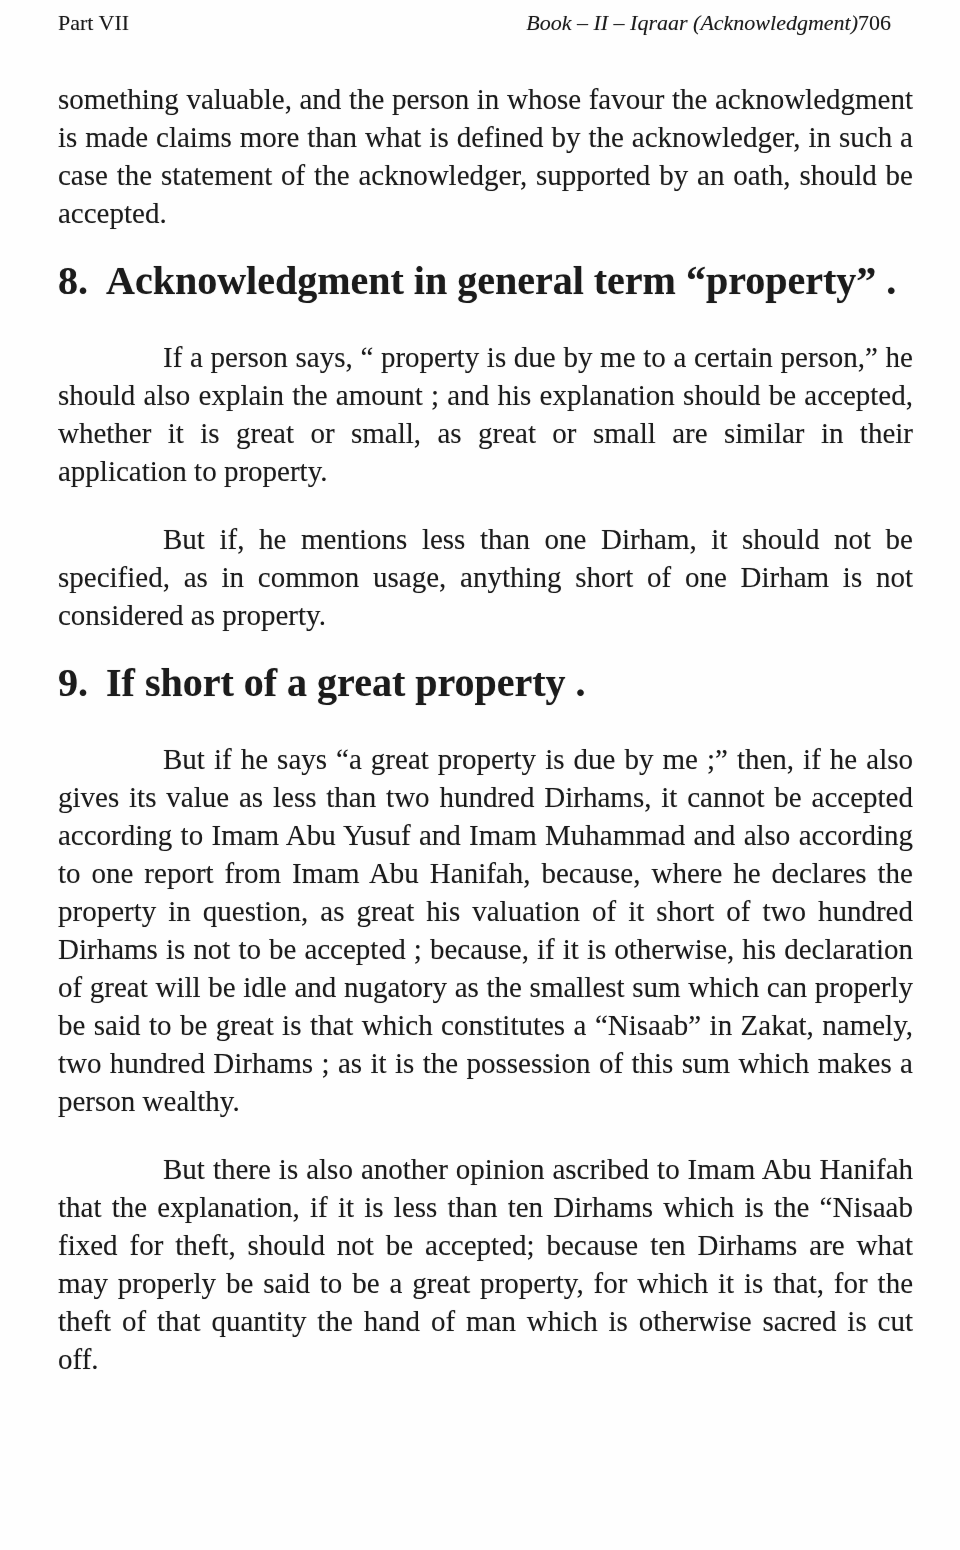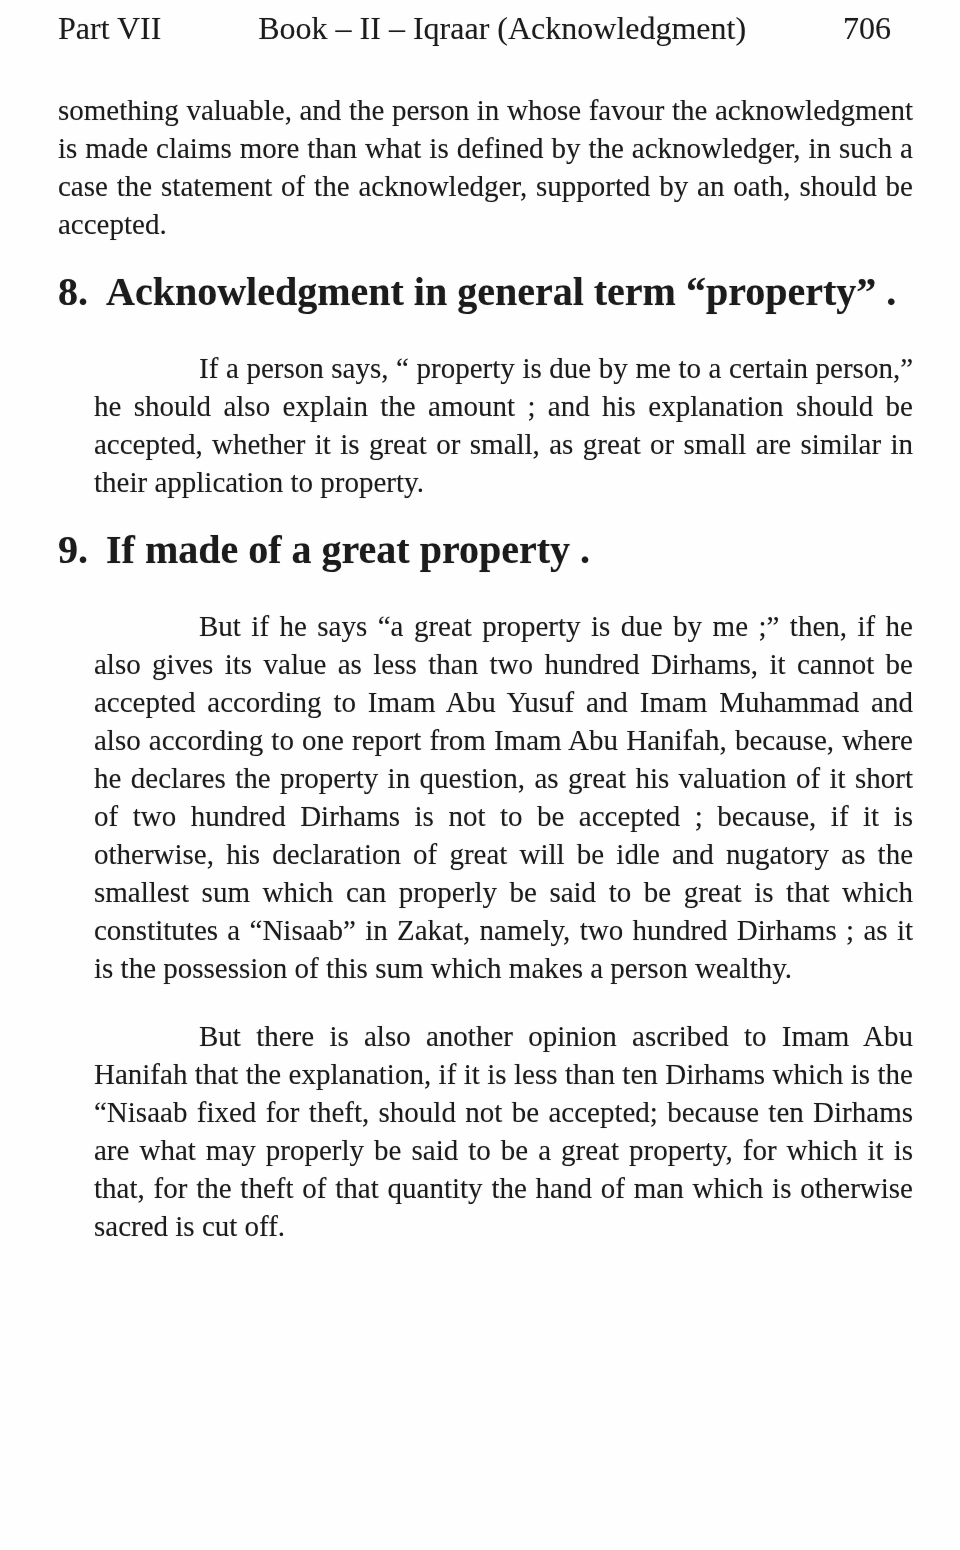--- a/index.html
+++ b/index.html
@@ -16,42 +16,42 @@
     font-family: "Liberation Serif", "DejaVu Serif", serif;
     font-size: 29px;
     padding: 10px 47px 0 58px;
     overflow: hidden;
     text-shadow: 0 0 1px rgba(45,45,45,0.35);
   }
   .page-header {
     display: flex;
     align-items: baseline;
     justify-content: space-between;
-    font-size: 32px;
+    font-size: 22px;
     margin-bottom: 44px;
   }
   .hdr-part {
     flex: 0 0 auto;
   }
   .hdr-title {
     flex: 1 1 auto;
-    text-align: center;
+    text-align: right;
+    font-style: italic;
   }
   .hdr-pagenum {
     flex: 0 0 auto;
     padding-right: 22px;
   }
   .body-content p {
     margin: 0 0 30px 0;
     text-align: justify;
     line-height: 38px;
   }
   .body-content p.indent {
     text-indent: 105px;
-    margin-left: 36px;
   }
   .body-content p.no-indent {
     text-indent: 0;
   }
   .body-content h2 {
     font-size: 40px;
     font-weight: bold;
     margin: 12px 0 38px 0;
     line-height: 38px;
     text-shadow: 0 0 1px rgba(30,30,30,0.45);
@@ -66,17 +66,18 @@
 <div class="page">
   <div class="page-header">
     <span class="hdr-part">Part VII</span>
     <span class="hdr-title">Book – II – Iqraar (Acknowledgment)</span>
     <span class="hdr-pagenum">706</span>
   </div>
   <div class="body-content">
       <p class="no-indent">something valuable, and the person in whose favour the acknowledgment is made claims more than what is defined by  the acknowledger, in such a case the statement of the acknowledger, supported by an oath, should be accepted.</p>
       <h2><span class="sec-num">8.</span><span>Acknowledgment in general term “property” .</span></h2>
       <p class="indent">If a person says, “ property is due by me to a certain person,” he should also explain the amount ; and his explanation should be accepted, whether it is great or small, as great or small are similar in their application to property.</p>
-      <h2><span class="sec-num">9.</span><span>If made of a great property .</span></h2>
+      <p class="indent">But if, he mentions less than one Dirham, it should not be specified, as in common usage, anything short of one Dirham is not considered as property.</p>
+      <h2><span class="sec-num">9.</span><span>If short of a great property .</span></h2>
       <p class="indent">But if he says “a great property is due by me ;” then, if he also gives its value as less than two hundred Dirhams, it cannot be accepted according to Imam Abu Yusuf and Imam Muhammad and also according to one report from Imam Abu Hanifah, because, where he declares the property in question, as great his valuation of it short of two hundred Dirhams is not to be accepted ; because, if it is otherwise, his declaration of great will be idle and nugatory as the smallest sum which can properly be said to be great is that which constitutes a “Nisaab” in Zakat, namely, two hundred Dirhams ; as it is the possession of this sum which makes a person wealthy.</p>
       <p class="indent">But there is also another opinion ascribed to Imam Abu Hanifah that the explanation, if it is less than ten Dirhams which is the “Nisaab fixed for theft, should not be accepted; because ten Dirhams are what may properly be said to be a great property, for which it is that, for the theft of that quantity the hand of man which is otherwise sacred is cut off.</p>
     </div>
 </div>
 
 </body></html>

